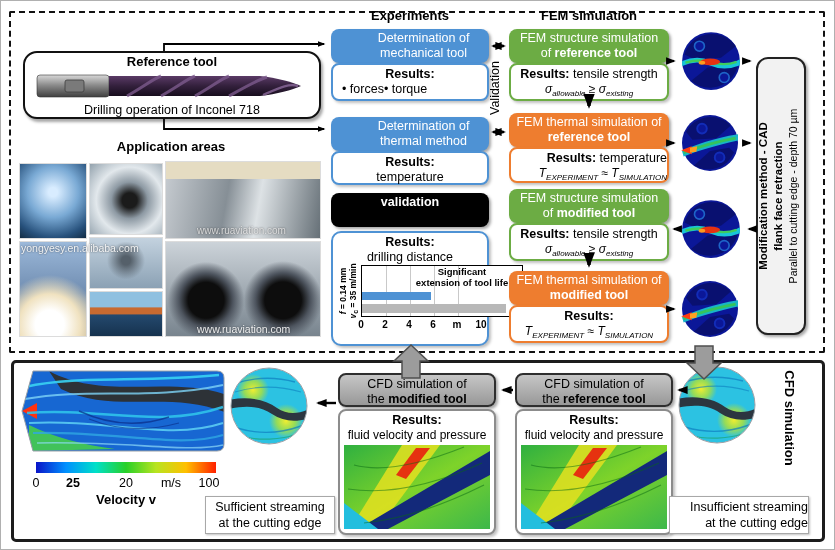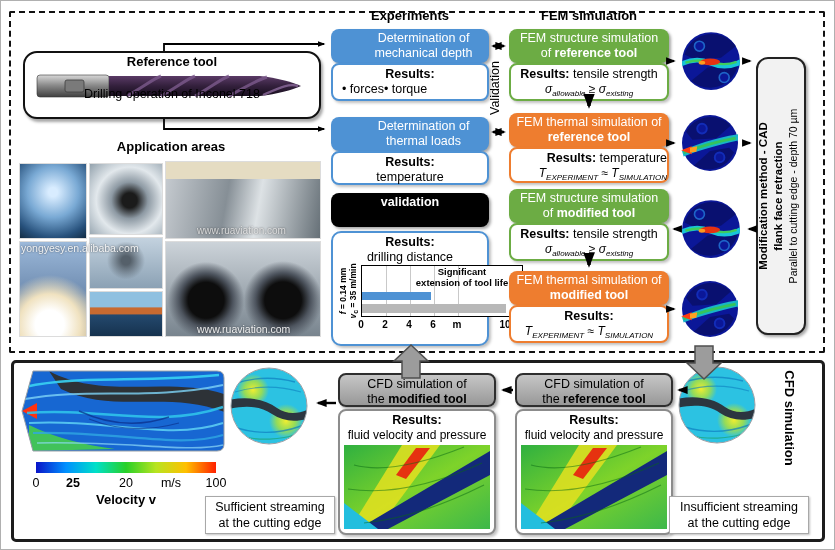--- a/index.html
+++ b/index.html
@@ -134,52 +134,52 @@
     <svg class="abs" style="left:10px;top:17px;" width="275" height="32" viewBox="0 0 275 32">
       <rect x="2" y="5" rx="3" width="72" height="22" fill="url(#gShank)" stroke="#333" stroke-width=".6"></rect>
       <rect x="30" y="10" width="19" height="12" rx="2" fill="#7a7a7a" stroke="#3c3c3c" stroke-width=".8"></rect>
       <path d="M74 6 L225 6 C242 8 257 12 266 16 C257 20 242 24 225 26 L74 26 Z" fill="url(#gFlute)"></path>
       <path d="M92 26 C108 17 118 9 126 6" stroke="#7c5a8c" stroke-width="3" fill="none" opacity=".8"></path>
       <path d="M126 26 C142 17 152 9 160 6" stroke="#7c5a8c" stroke-width="3" fill="none" opacity=".8"></path>
       <path d="M160 26 C176 17 186 9 194 6" stroke="#7c5a8c" stroke-width="3" fill="none" opacity=".8"></path>
       <path d="M194 26 C210 17 222 10 232 7" stroke="#7c5a8c" stroke-width="3" fill="none" opacity=".8"></path>
       <path d="M228 25 C244 18 254 13 263 16" stroke="#8c6a9c" stroke-width="2.4" fill="none" opacity=".8"></path>
     </svg>
-    <div class="abs ctr" style="left:0;bottom:16px;width:100%;font-size:12.5px;">Drilling operation of Inconel 718</div>
+    <div class="abs ctr" style="left:0;bottom:0;width:100%;font-size:12.5px;">Drilling operation of Inconel 718</div>
   </div>
 
   <div class="abs ctr b" style="left:20px;top:138px;width:300px;font-size:13px;">Application areas</div>
   <div class="tile" style="left:18px;top:162px;width:68px;height:76px;background:radial-gradient(circle at 50% 38%, #d8ecff 8%, #79a9d4 45%, #27517c 80%, #122c44);"></div>
   <div class="tile" style="left:88px;top:162px;width:74px;height:72px;background:radial-gradient(circle at 55% 52%, #1b1b1b 14%, #8d99a3 34%, #e2e8ec 62%, #93a2ad);"></div>
   <div class="tile" style="left:164px;top:160px;width:156px;height:78px;background:linear-gradient(180deg,#e5dcc2 0 22%,transparent 22%),linear-gradient(100deg,#c7ccd1,#868f96 40%,#dde2e5 60%,#667077);"></div>
   <div class="tile" style="left:18px;top:240px;width:68px;height:96px;background:radial-gradient(circle at 45% 88%, #ffffff 16%, #f0e2c0 34%, transparent 55%),linear-gradient(180deg,#9cb9da,#6f8cb0 55%,#b8a98c);"></div>
   <div class="tile" style="left:88px;top:236px;width:74px;height:52px;background:radial-gradient(circle at 50% 45%, #55606a 10%, transparent 42%),linear-gradient(180deg,#c3d2df,#8ba1b4);"></div>
   <div class="tile" style="left:88px;top:290px;width:74px;height:46px;background:linear-gradient(180deg,#8fc0e0 34%,#c86a30 36% 50%,#24496e 52%,#16324e);"></div>
   <div class="tile" style="left:164px;top:240px;width:156px;height:96px;background:radial-gradient(circle at 26% 62%, #0d0d0d 14%, #4d545e 21%, transparent 30%),radial-gradient(circle at 76% 62%, #0d0d0d 14%, #4d545e 21%, transparent 30%),linear-gradient(180deg,#ccd3d9,#78848e);"></div>
   <div class="wm" style="left:20px;top:241px;font-size:10.5px;">yongyesy.en.alibaba.com</div>
   <div class="wm" style="left:196px;top:224px;color:rgba(235,235,235,.85);">www.ruaviation.com</div>
   <div class="wm" style="left:196px;top:322px;font-size:10.5px;">www.ruaviation.com</div>
 
   <div class="abs ctr sechdr" style="left:330px;top:7px;width:158px;">Experiments</div>
 
   <div class="abs ctr hdrbox blue" style="left:330px;top:28px;width:158px;height:34px;">
     <div>Determination of</div>
-    <div>mechanical depth</div>
+    <div>mechanical tool</div>
   </div>
   <div class="abs resbox bd-blue" style="left:330px;top:62px;width:158px;height:38px;">
     <div class="ctr b">Results:</div>
     <div style="display:flex;justify-content:flex-start;padding:0 9px;">
       <span>• forces</span>
       <span>• torque</span>
     </div>
   </div>
 
   <div class="abs ctr hdrbox blue" style="left:330px;top:116px;width:158px;height:34px;">
     <div>Determination of</div>
-    <div>thermal loads</div>
+    <div>thermal method</div>
   </div>
   <div class="abs resbox bd-blue ctr" style="left:330px;top:150px;width:158px;height:34px;">
     <div class="b">Results:</div>
     <div>temperature</div>
   </div>
 
   <div class="abs ctr hdrbox blackbox b" style="left:330px;top:192px;width:158px;height:34px;">
     <div>validation</div>
   </div>
 
@@ -202,21 +202,21 @@
         <div>extension of tool life</div>
       </div>
       <div class="hbar" style="top: 26px; height: 8px; width: 43%; background: rgb(78, 146, 212);"></div>
       <div class="hbar" style="top: 38px; height: 9px; width: 90%; background: rgb(184, 184, 184);"></div>
     </div>
     <span class="tick" style="left:17px;top:84px;">0</span>
     <span class="tick" style="left:41px;top:84px;">2</span>
     <span class="tick" style="left:65px;top:84px;">4</span>
     <span class="tick" style="left:89px;top:84px;">6</span>
     <span class="tick" style="left:113px;top:84px;">m</span>
-    <span class="tick" style="left:137px;top:84px;margin-left:24px;">10</span>
+    <span class="tick" style="left:137px;top:84px;">10</span>
   </div>
 
   <div class="abs ctr rot-ccw" style="left:464px;top:77px;width:66px;height:20px;font-size:12.5px;">Validation</div>
 
   <div class="abs ctr sechdr" style="left:508px;top:7px;width:160px;">FEM simulation</div>
 
   <div class="abs ctr hdrbox green" style="left:508px;top:28px;width:160px;height:34px;">
     <div>FEM structure simulation</div>
     <div><span>of </span><span class="b">reference tool</span></div>
   </div>
@@ -298,21 +298,21 @@
     </svg>
   <svg class="abs" style="left:676px;top:364px;" width="80" height="80">
       <use href="#cfd-circle"></use>
     </svg>
 
   <div class="abs" style="left: 35px; top: 461px; width: 180px; height: 11px; background: linear-gradient(90deg, rgb(10, 20, 200), rgb(0, 144, 255), rgb(0, 224, 200), rgb(40, 208, 40), rgb(184, 228, 32), rgb(255, 192, 0), rgb(255, 32, 0));"></div>
   <span class="abs ctr" style="left:24px;top:475px;width:22px;font-size:12.5px;">0</span>
   <span class="abs ctr" style="left:58px;top:475px;width:28px;font-size:12.5px;font-weight:bold;">25</span>
   <span class="abs ctr" style="left:111px;top:475px;width:28px;font-size:12.5px;">20</span>
   <span class="abs ctr" style="left:154px;top:475px;width:32px;font-size:12.5px;">m/s</span>
-  <span class="abs ctr" style="left:199px;top:475px;width:32px;font-size:12.5px;">100</span>
+  <span class="abs ctr" style="left:192px;top:475px;width:32px;font-size:12.5px;">100</span>
   <div class="abs ctr b" style="left:35px;top:491px;width:180px;font-size:13px;">Velocity v</div>
 
   <div class="abs ctr capbox" style="left:204px;top:495px;width:130px;height:38px;">
     <div>Sufficient streaming</div>
     <div>at the cutting edge</div>
   </div>
 
   <div class="abs ctr grayhdr" style="left:337px;top:372px;width:158px;height:34px;">
     <div>CFD simulation of</div>
     <div><span>the </span><span class="b">modified tool</span></div>
@@ -330,21 +330,21 @@
     <div><span>the </span><span class="b">reference tool</span></div>
   </div>
   <div class="abs resbox bd-gray ctr" style="left:514px;top:408px;width:158px;height:126px;">
     <div class="b">Results:</div>
     <div style="font-size:12px;">fluid velocity and pressure</div>
     <svg class="abs" style="left:4px;top:34px;" width="146" height="84">
         <use href="#cfd-rect"></use>
       </svg>
   </div>
 
-  <div class="abs ctr capbox" style="left:668px;top:495px;width:140px;height:38px;">
+  <div class="abs ctr capbox" style="left:668px;top:495px;width:140px;height:38px;text-align:right;">
     <div>Insufficient streaming</div>
     <div>at the cutting edge</div>
   </div>
 
   <div class="abs ctr b rot-cw" style="left:736px;top:407px;width:100px;height:20px;font-size:13px;">CFD simulation</div>
 
   <svg class="overlay" viewBox="0 0 835 550">
     <defs>
       <marker id="ah" markerWidth="4.6" markerHeight="4" refX="3.6" refY="1.7" orient="auto" markerUnits="strokeWidth">
         <path d="M0 0 L4.4 1.7 L0 3.4 Z" fill="#000"></path>

